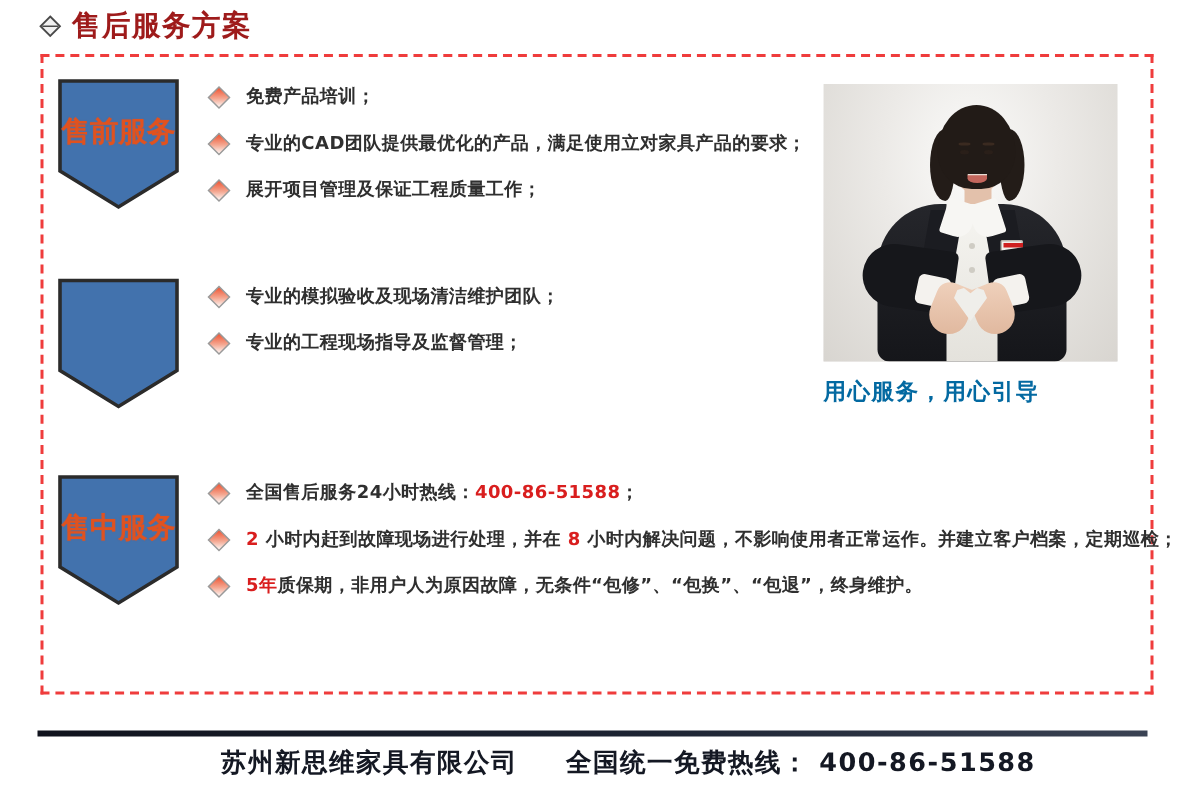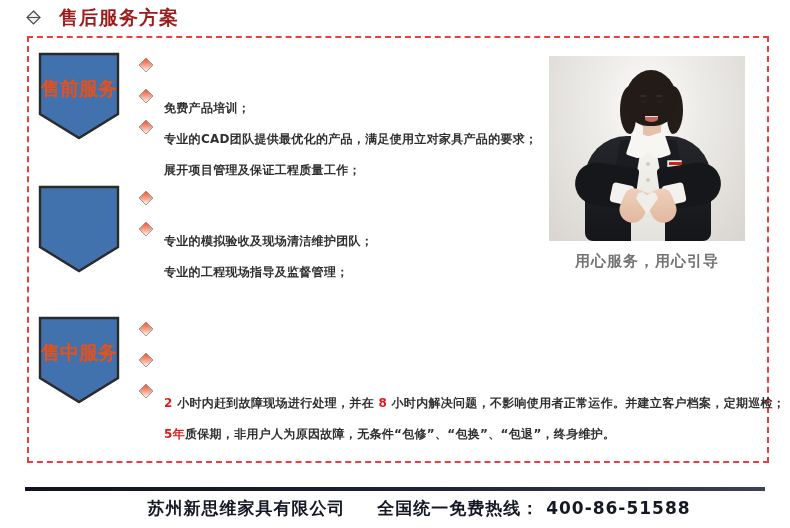--- a/index.html
+++ b/index.html
@@ -17,21 +17,21 @@
     background: #ffffff;
   }
 
   
   .title-row {
     position: absolute;
     left: 26px;
     top: 8px;
     display: flex;
     align-items: center;
-    gap: 18px;
+    gap: 7px;
   }
   .title-diamond {
     width: 15px;
     height: 15px;
     position: relative;
     flex: 0 0 auto;
   }
   .title-diamond svg { display: block; }
   .title-text {
     font-size: 19px;
@@ -111,21 +111,20 @@
     margin-right: 10px;
   }
   .bullet-icon svg { display: block; }
   .bullet-text {
     font-size: 12px;
     font-weight: bold;
     color: #2f2f2f;
     line-height: 16px;
     white-space: nowrap;
     letter-spacing: 0.3px;
-    margin-top: 44px;
   }
   .hl { color: #d91e1e; }
 
   
   .photo-panel {
     position: absolute;
     left: 549px;
     top: 56px;
     width: 196px;
     height: 185px;
@@ -330,24 +329,24 @@
     width: 22px; height: 22px;
     background: #efeeea;
     clip-path: polygon(50% 100%, 0 30%, 10% 6%, 30% 0, 50% 16%, 70% 0, 90% 6%, 100% 30%);
   }
 
   .photo-caption {
     position: absolute;
     left: 549px;
     top: 252px;
     width: 196px;
-    text-align: center;
+    text-align: left;
     font-size: 15px;
     font-weight: bold;
-    color: #737373;
+    color: #0369a1;
     letter-spacing: 1px;
     white-space: nowrap;
     font-family: "DejaVu Sans", "Liberation Sans", sans-serif;
   }
 
   
   .footer-rule {
     position: absolute;
     left: 25px;
     top: 487px;
@@ -463,20 +462,21 @@
       </svg>
       <span class="badge-label">售中服务</span>
     </div>
     <div class="bullets">
       <div class="bullet-row">
         <span class="bullet-icon">
           <svg width="16" height="16" viewBox="0 0 16 16">
             <polygon points="8,1 15,8 8,15 1,8" fill="url(#g1)" stroke="#9a9a9a" stroke-width="1"></polygon>
           </svg>
         </span>
+        <span class="bullet-text"><span>全国售后服务24小时热线：</span><span class="hl">400-86-51588</span><span>；</span></span>
       </div>
       <div class="bullet-row">
         <span class="bullet-icon">
           <svg width="16" height="16" viewBox="0 0 16 16">
             <polygon points="8,1 15,8 8,15 1,8" fill="url(#g1)" stroke="#9a9a9a" stroke-width="1"></polygon>
           </svg>
         </span>
         <span class="bullet-text"><span class="hl">2</span><span> 小时内赶到故障现场进行处理，并在 </span><span class="hl">8</span><span> 小时内解决问题，不影响使用者正常运作。并建立客户档案，定期巡检；</span></span>
       </div>
       <div class="bullet-row">

